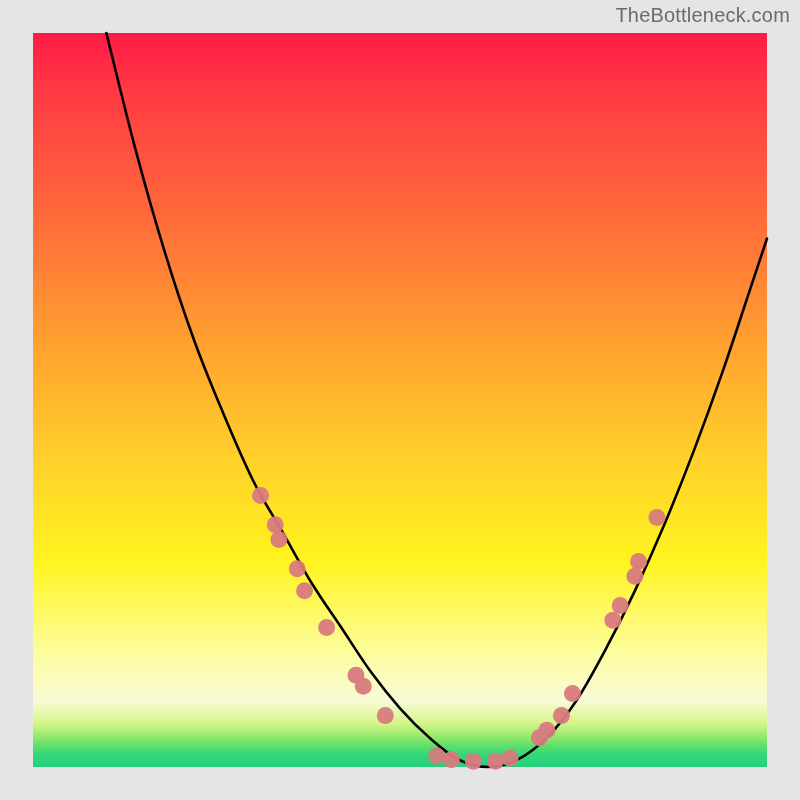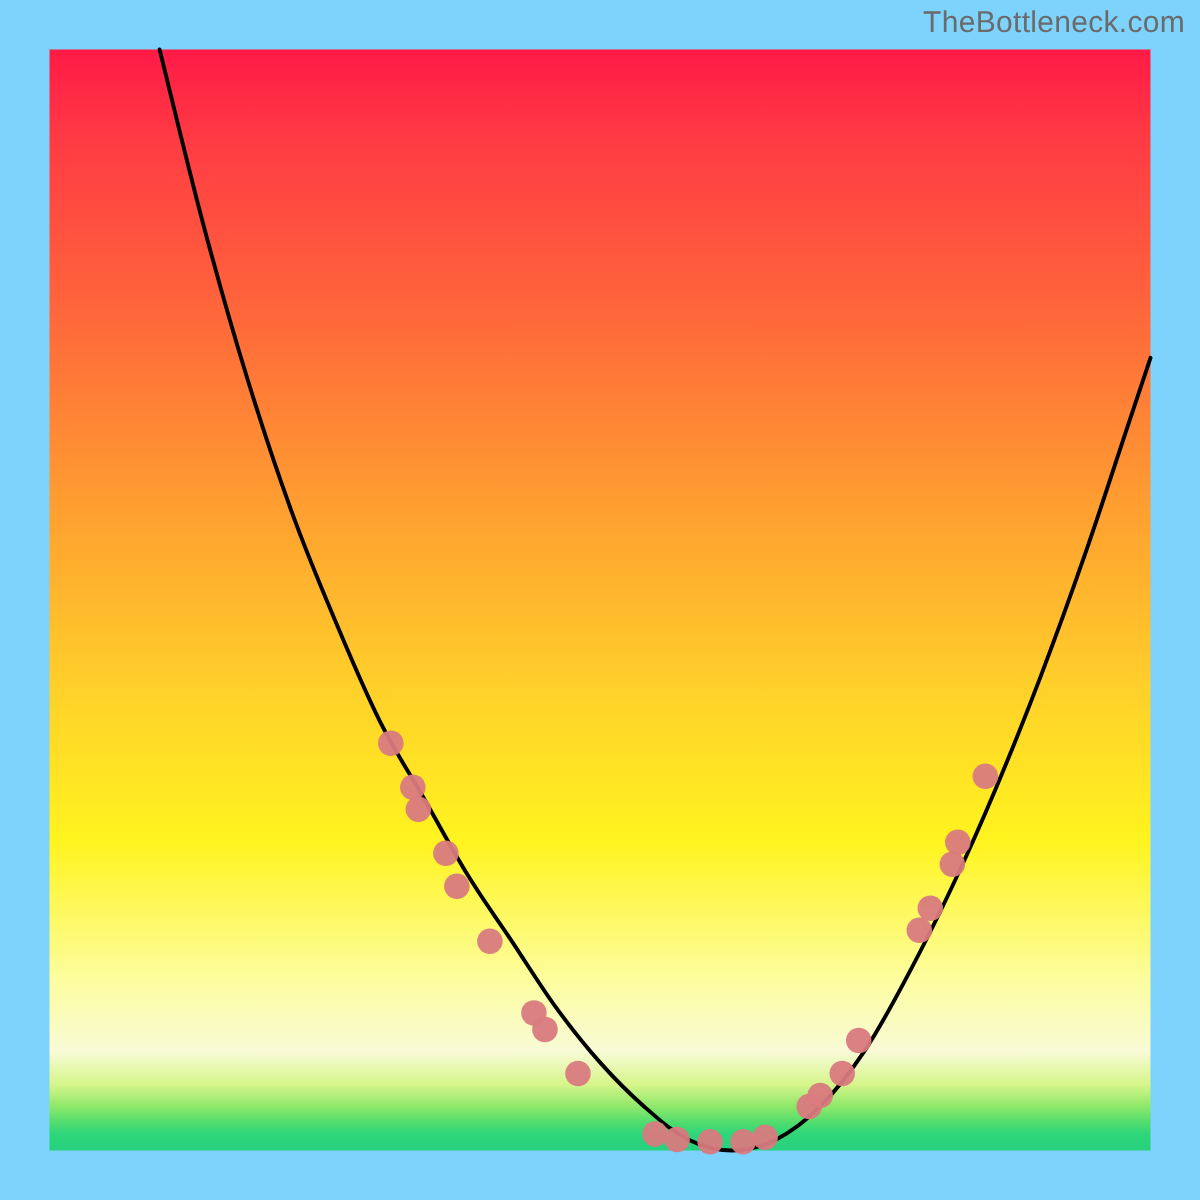--- a/index.html
+++ b/index.html
@@ -8,21 +8,21 @@
     width: 800px;
     height: 800px;
     background: #000;
     overflow: hidden;
     font-family: Arial, sans-serif;
   }
   .outer {
     position: relative;
     width: 800px;
     height: 800px;
-    background: #7dd3fc;
+    background: #e5e5e5;
   }
   .watermark {
     position: absolute;
     top: 4px;
     right: 10px;
     color: #6b6b6b;
     font-size: 20px;
     font-weight: 500;
     z-index: 10;
     letter-spacing: 0.2px;

